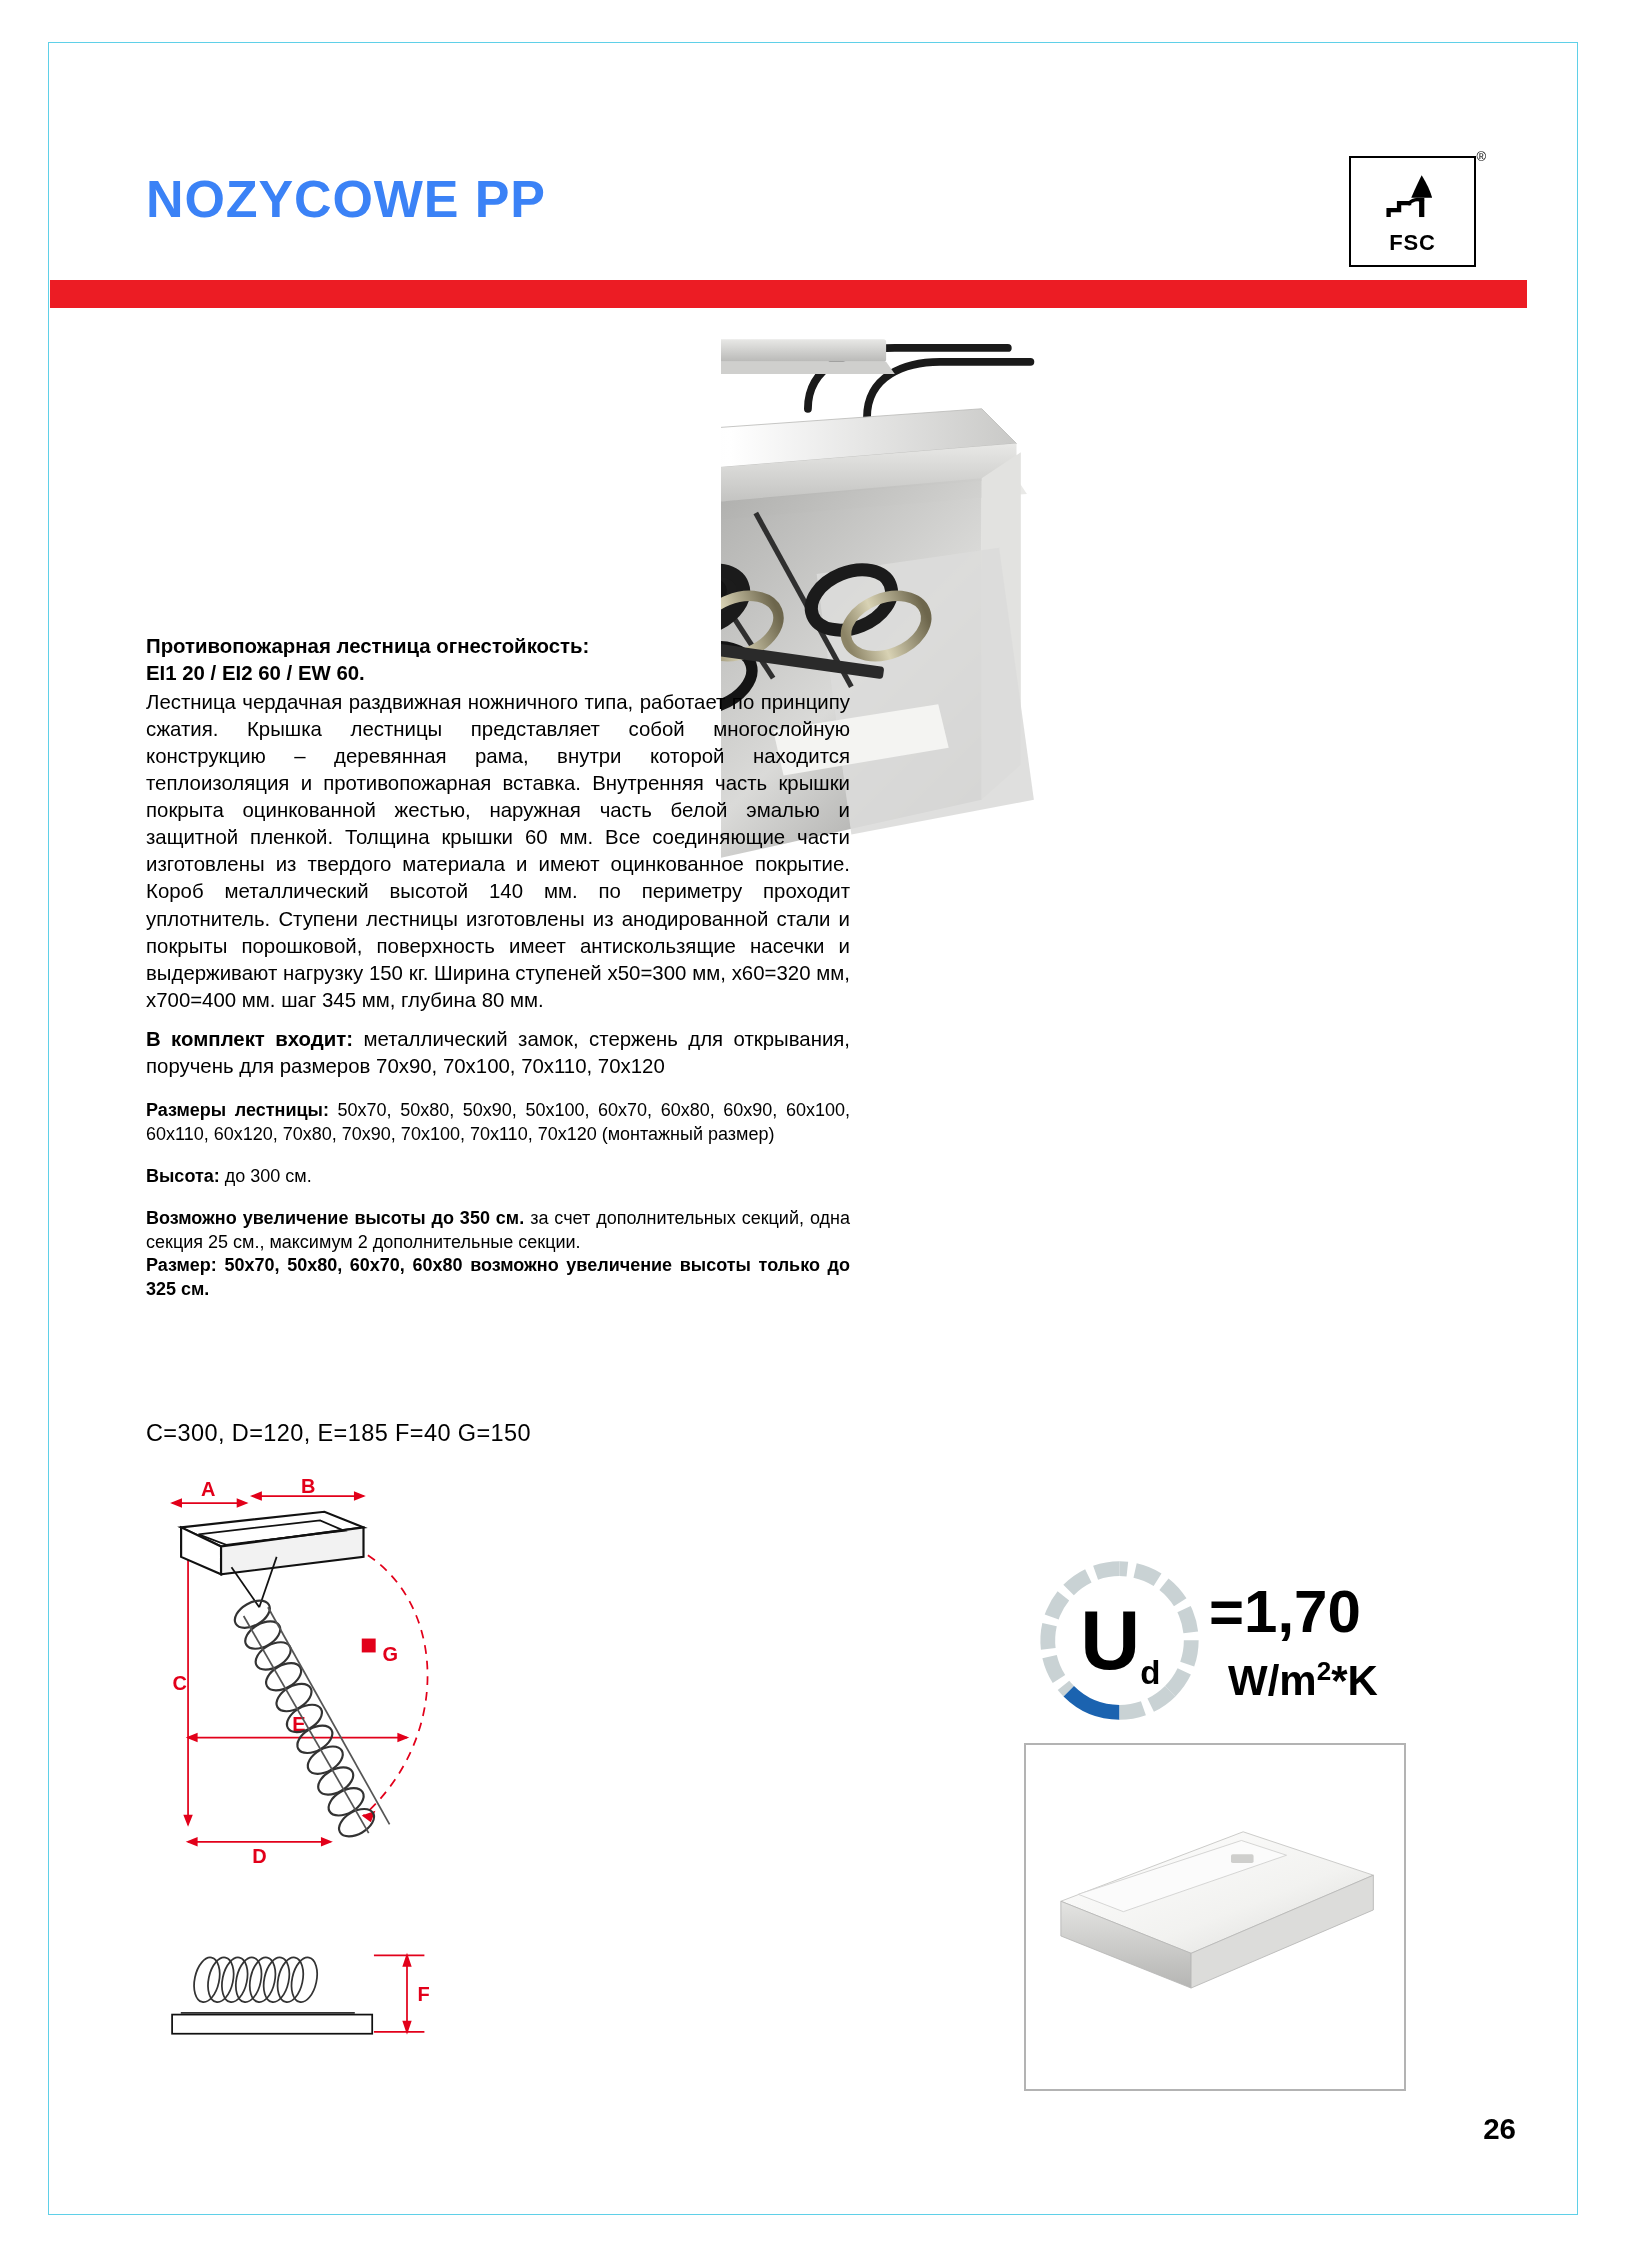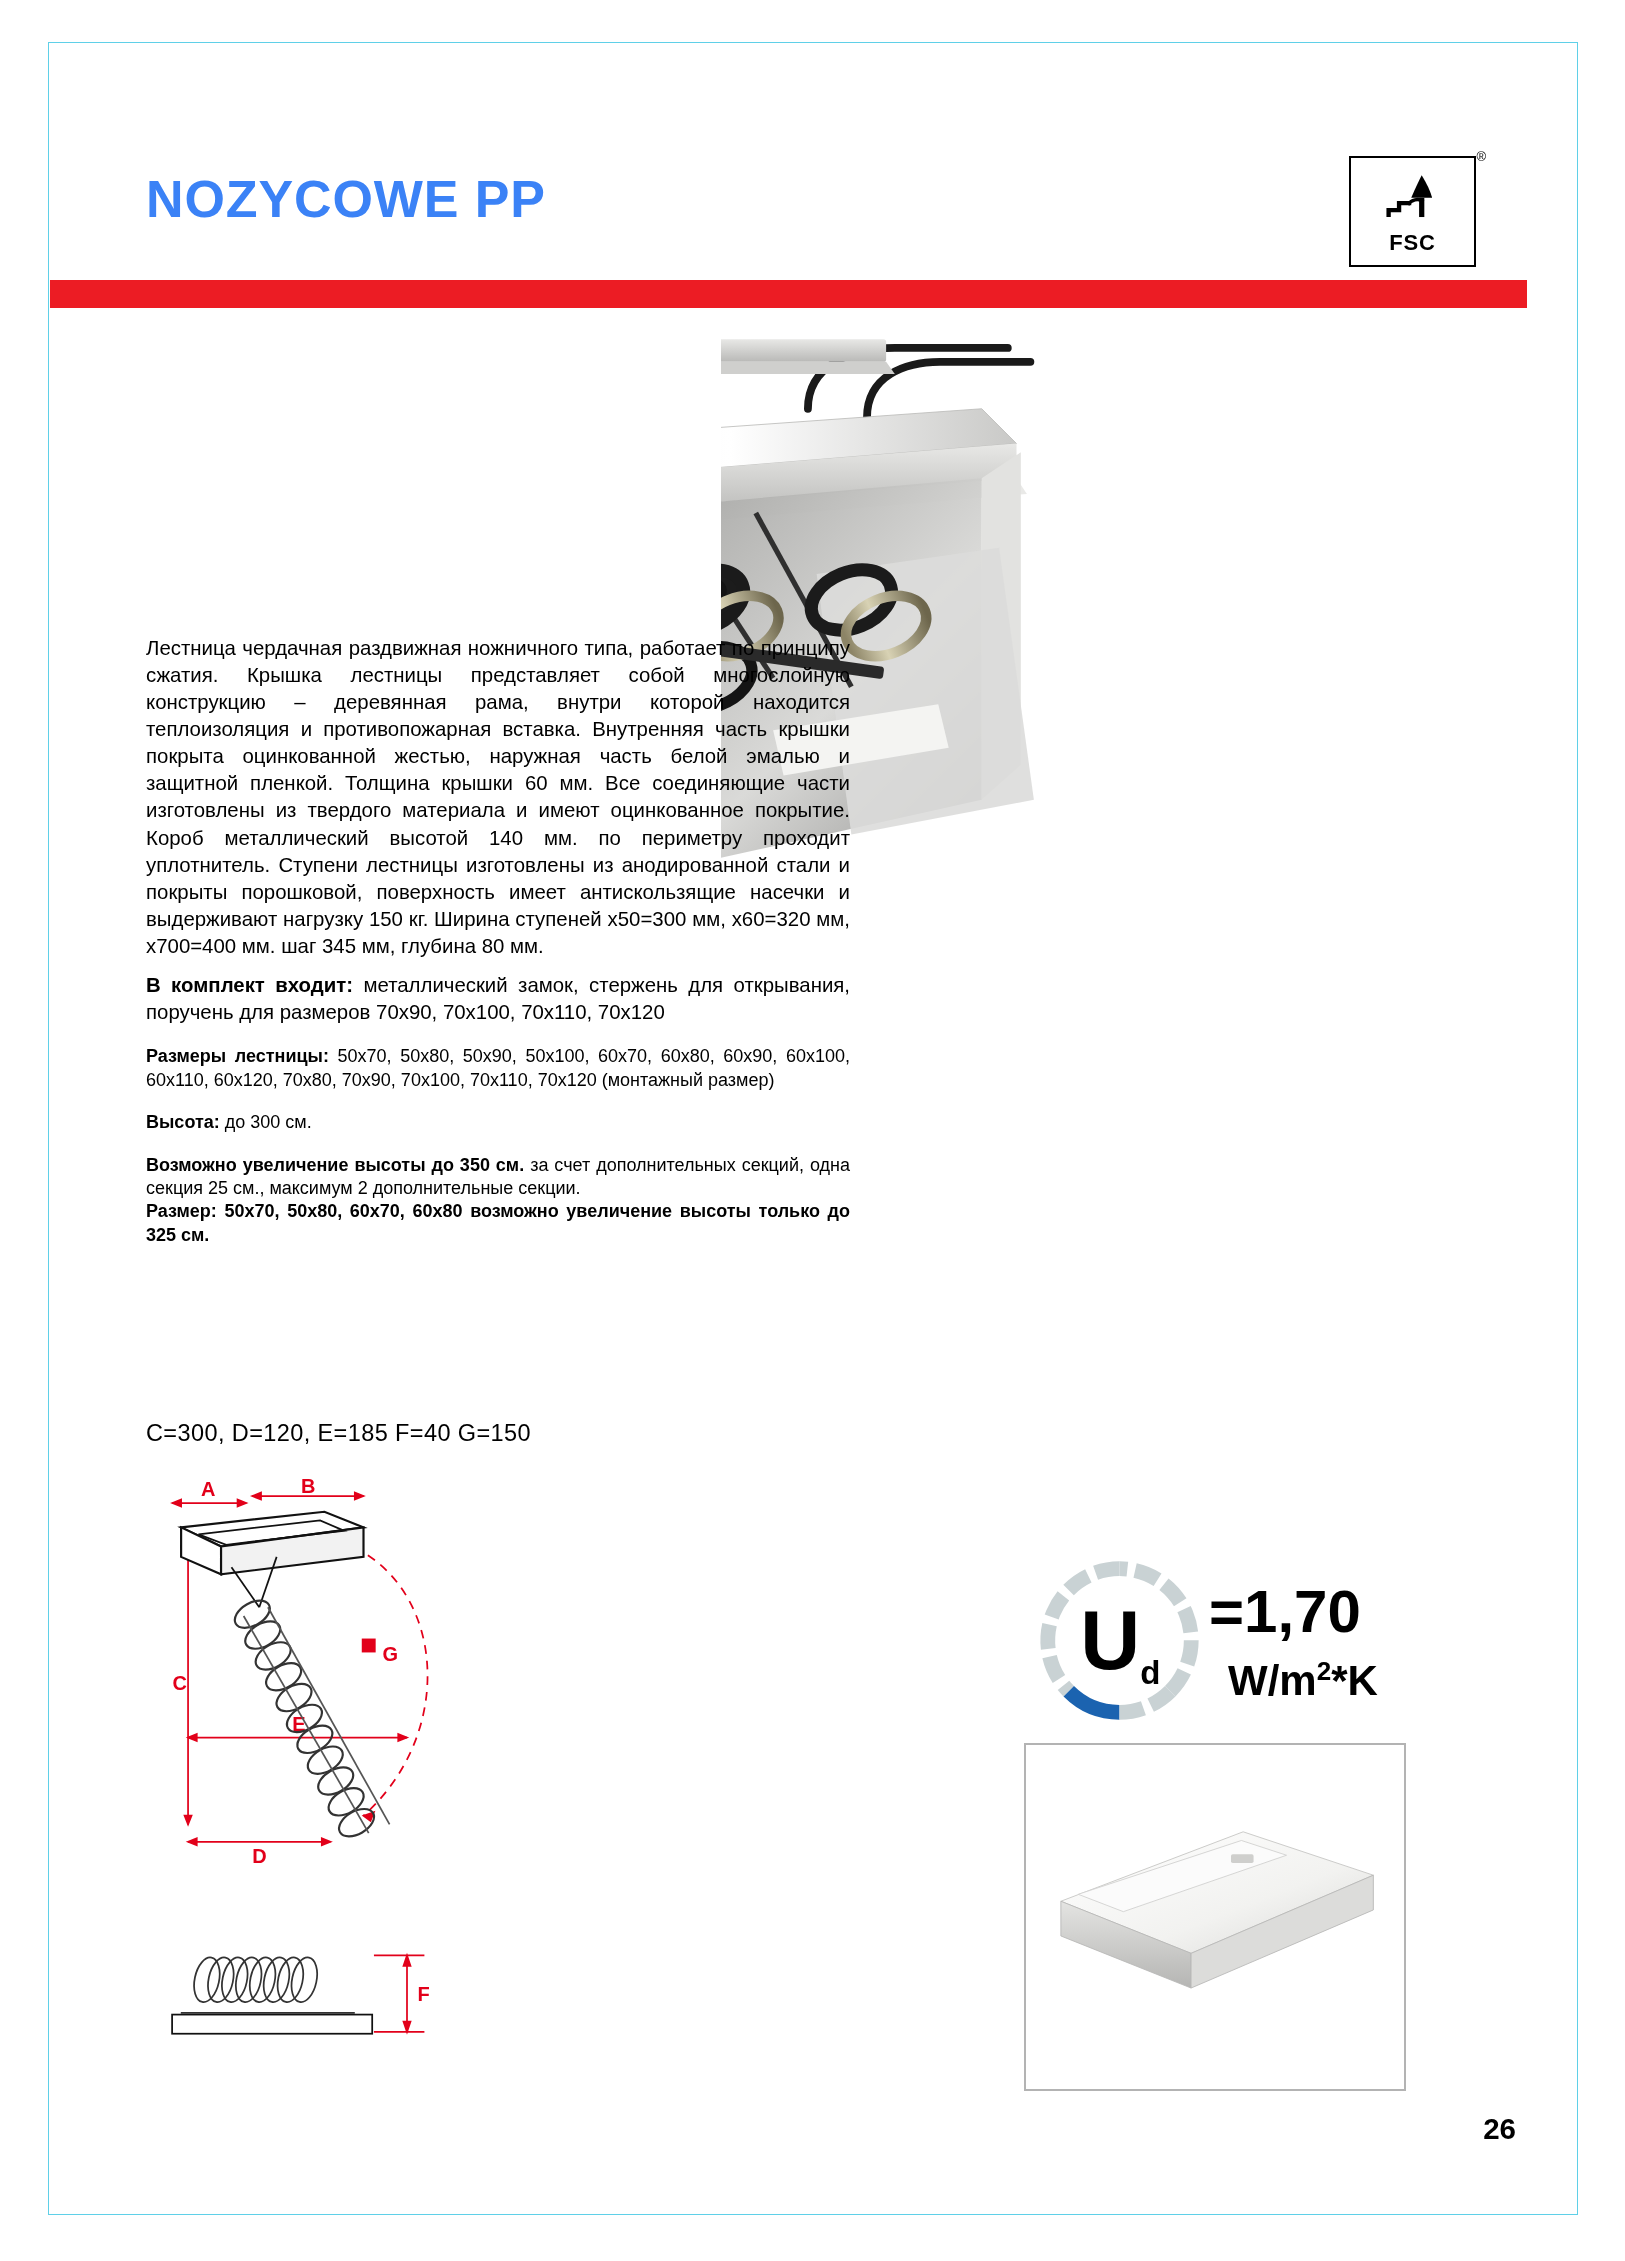--- a/index.html
+++ b/index.html
@@ -370,20 +370,22 @@
             <ellipse cx="190" cy="360" rx="48" ry="32" transform="rotate(-22 190 360)"></ellipse>
           </g>
           <rect x="-20" y="378" width="210" height="14" rx="4" fill="#2a2a2a" transform="rotate(8 -20 378)"></rect>
         </g>
       </g>
     </g>
   </svg>
 </div>
 
 <div class="text-col">
+  <div class="t-bold">Противопожарная лестница огнестойкость:</div>
+  <div class="t-bold">EI1 20 / EI2 60 / EW 60.</div>
   <div class="t-body">Лестница чердачная раздвижная ножничного типа, работает по принципу сжатия. Крышка лестницы представляет собой многослойную конструкцию – деревянная рама, внутри которой находится теплоизоляция и противопожарная вставка. Внутренняя часть крышки покрыта оцинкованной жестью, наружная часть белой эмалью и защитной пленкой. Толщина крышки 60 мм. Все соединяющие части изготовлены из твердого материала и имеют оцинкованное покрытие. Короб металлический высотой 140 мм. по периметру проходит уплотнитель. Ступени лестницы изготовлены из анодированной стали и покрыты порошковой, поверхность имеет антискользящие насечки и выдерживают нагрузку 150 кг. Ширина ступеней х50=300 мм, х60=320 мм, х700=400 мм. шаг 345 мм, глубина 80 мм.</div>
 
   <div class="t-body block-gap-sm">
     <span class="inline-b">В комплект входит:</span><span> металлический замок, стержень для открывания, поручень для размеров 70x90, 70x100, 70x110, 70x120</span>
   </div>
 
   <div class="t-small block-gap">
     <b>Размеры лестницы:</b><span> 50x70, 50x80, 50x90, 50x100, 60x70, 60x80, 60x90, 60x100, 60x110, 60x120, 70x80, 70x90, 70x100, 70x110, 70x120 (монтажный размер)</span>
   </div>
 

